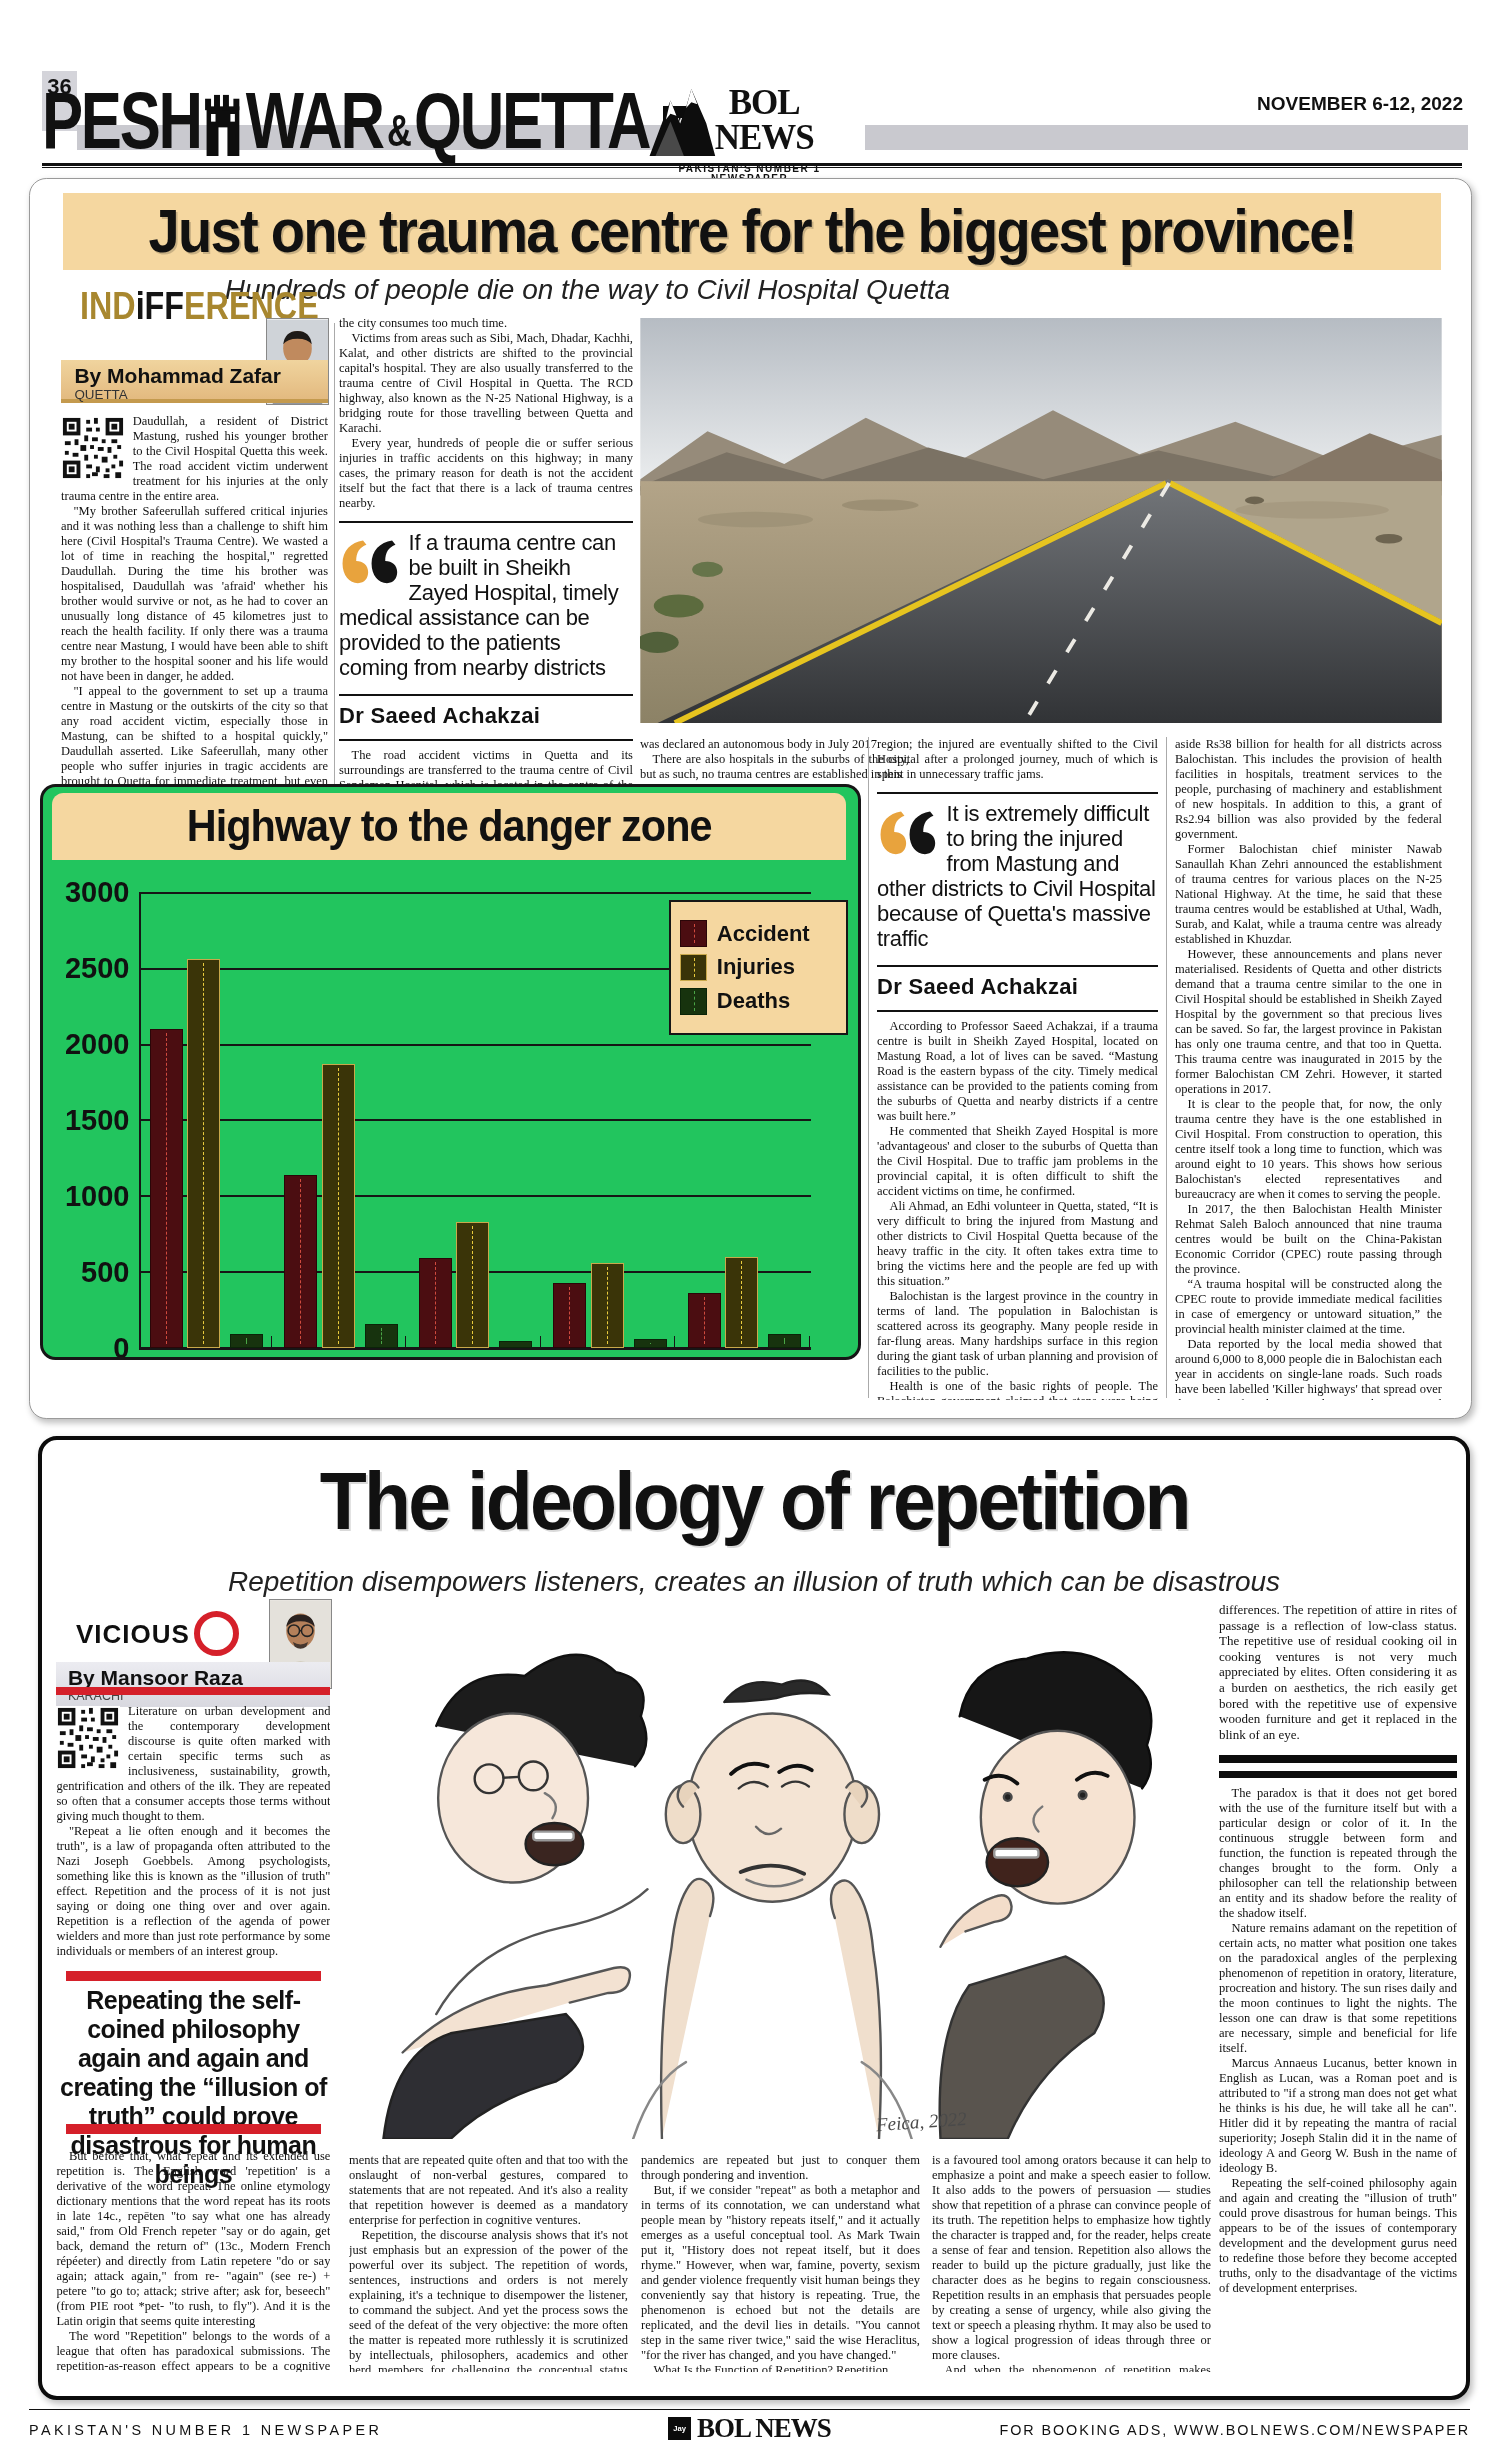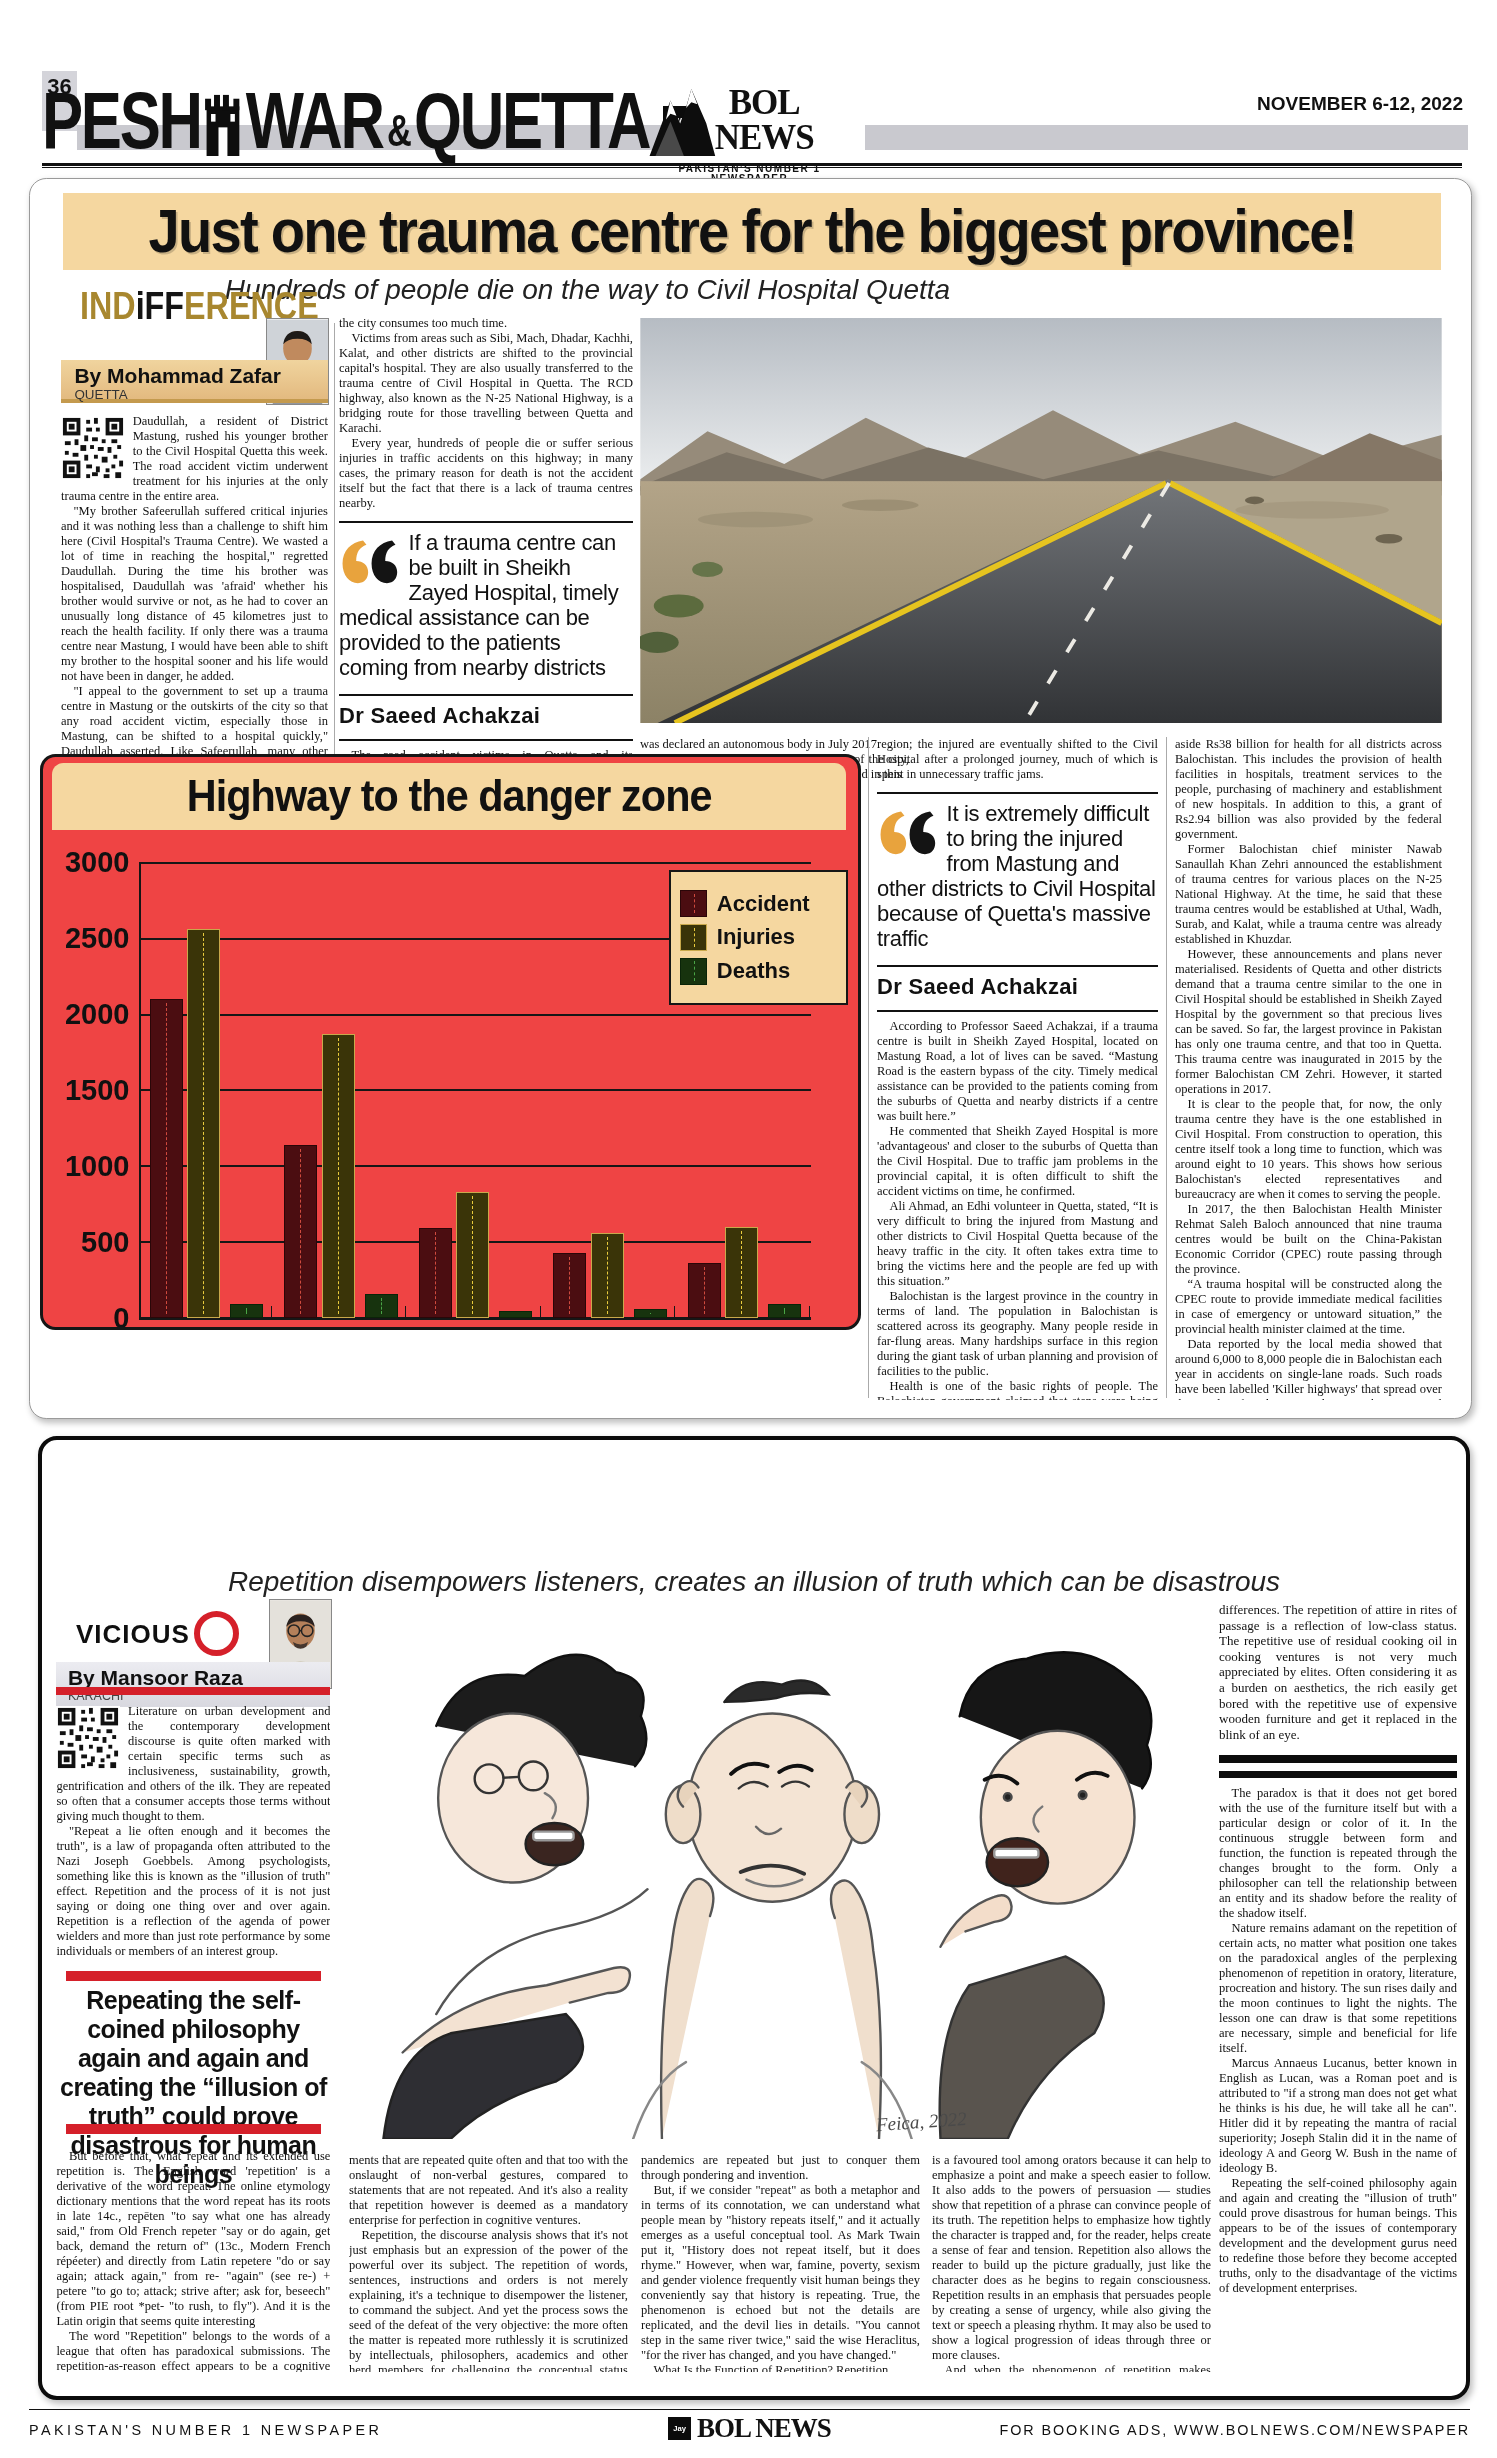--- a/index.html
+++ b/index.html
@@ -54,22 +54,22 @@
   .photo{left:610px;top:139px;width:802px;height:405px;}
   .a1col3{left:610px;top:558px;width:269px;height:67px;overflow:hidden;}
   .a1col4{left:847px;top:558px;width:281px;height:663px;overflow:hidden;}
   .a1col5{left:1145px;top:558px;width:267px;height:663px;overflow:hidden;}
   
   .pq{border-top:2.9px solid #111;border-bottom:2.9px solid #111;padding:7.7px 0 9.6px 0;margin:9.6px 0 7.7px 0;}
   .pq-text{font:500 22px/25px "Liberation Sans",sans-serif;letter-spacing:-0.3px;text-align:left;text-indent:0 !important;}
   .pq-glyph{float:left;width:60px;height:54px;margin:3.8px 9.6px 1.9px 0;}
   .pq-author{font:800 22px/1 "Liberation Sans",sans-serif;border-top:2.9px solid #111;margin-top:13.4px;padding:9.6px 0 1.9px 0;letter-spacing:0.3px;}
   
-  .chartbox{left:9.6px;top:575px;width:821px;height:576px;border:3.8px solid #161616;border-radius:15.4px;
-            background:#ef4444;box-sizing:border-box;overflow:hidden;}
+  .chartbox{left:9.6px;top:605px;width:821px;height:576px;border:3.8px solid #161616;border-radius:15.4px;
+            background:#22c55e;box-sizing:border-box;overflow:hidden;}
   .ch-titleband{position:absolute;left:9.6px;top:5.8px;width:794px;height:67px;background:var(--accent-tan);
                 border-radius:11.5px 11.5px 0 0;display:flex;align-items:center;justify-content:center;}
   .ch-titleband span{font:900 44px/1 "Liberation Sans",sans-serif;letter-spacing:-1px;transform:scaleX(.94);}
   .ch-grid{position:absolute;background:#161616;height:1.9px;}
   .ch-ylab{position:absolute;font:700 29px/1 "Liberation Sans",sans-serif;text-align:right;width:85px;}
   .ch-axis{position:absolute;background:#161616;}
   .ch-bar{position:absolute;box-sizing:border-box;}
   .ch-dash{position:absolute;left:50%;top:2.9px;bottom:2.9px;width:0;}
   .ch-cat{position:absolute;font:800 24px/1 "Liberation Sans",sans-serif;text-align:center;}
   .ch-tick{position:absolute;width:1.9px;height:12.5px;background:#161616;}
@@ -446,20 +446,21 @@
             <div class="leg-sw" style="background: rgb(23, 51, 14); border: 1.9px solid rgb(10, 36, 8);">
               <div class="ch-dash" style="border-left: 1.9px dashed rgb(74, 165, 70);"></div>
             </div>
             <div class="leg-lab">Deaths</div>
           </div>
         </div>
     </div>
   </div>
 
   <div class="abs card2">
+    <div class="abs a2-head"><span>The ideology of repetition</span></div>
     <div class="abs a2-sub">Repetition disempowers listeners, creates an illusion of truth which can be disastrous</div>
 
     <div class="abs vicious">
       <div class="l1">
           <span>VICIOUS</span>
           <span class="ring"></span>
         </div>
       <div class="l2">
           <span>CIR</span>
           <span class="rdot"></span>

